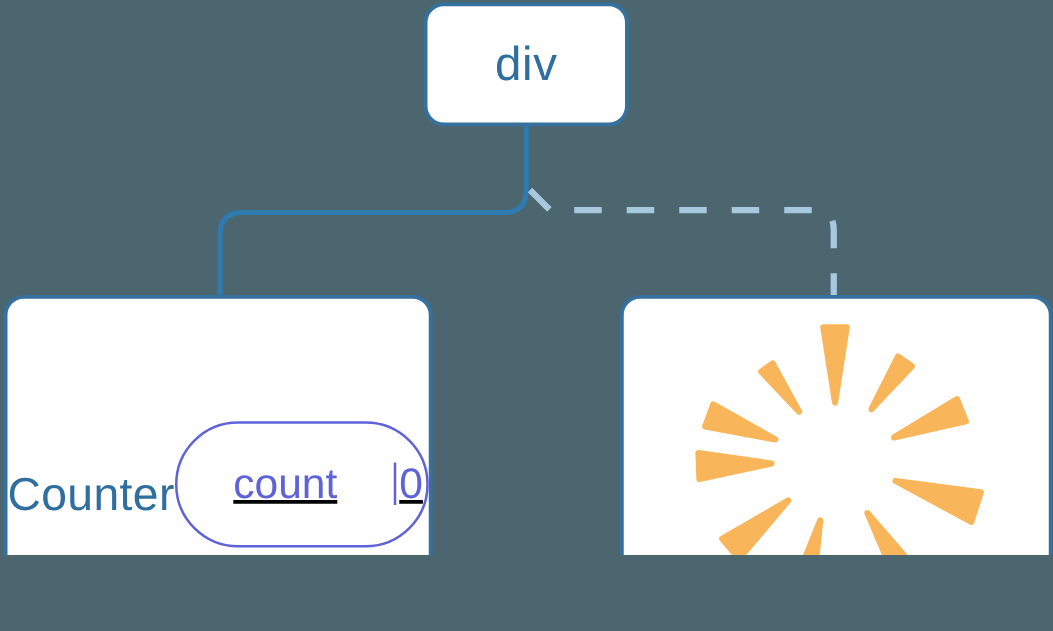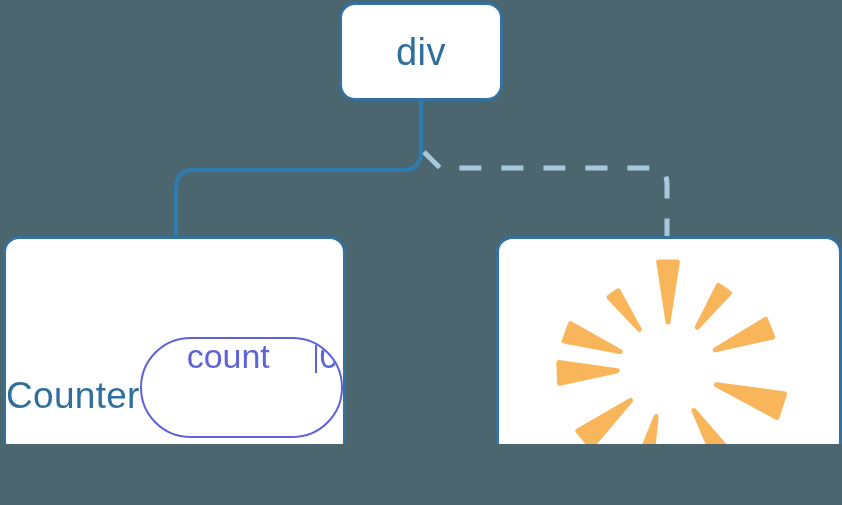--- a/index.html
+++ b/index.html
@@ -63,22 +63,23 @@
     letter-spacing: 0.3px;
   }
   .pill {
     margin-top: 36px;
     width: 268px;
     height: 101px;
     border: 2px solid #5f63d8;
     border-radius: 52px;
     box-sizing: border-box;
     display: flex;
-    align-items: flex-start;
+    align-items: center;
     overflow: hidden;
+    text-decoration: underline;
   }
   .pill-key {
     flex: 0 0 175px;
     display: flex;
     align-items: center;
     justify-content: center;
     border-right: 2px solid #5f63d8;
     box-sizing: border-box;
   }
   .pill-val {

